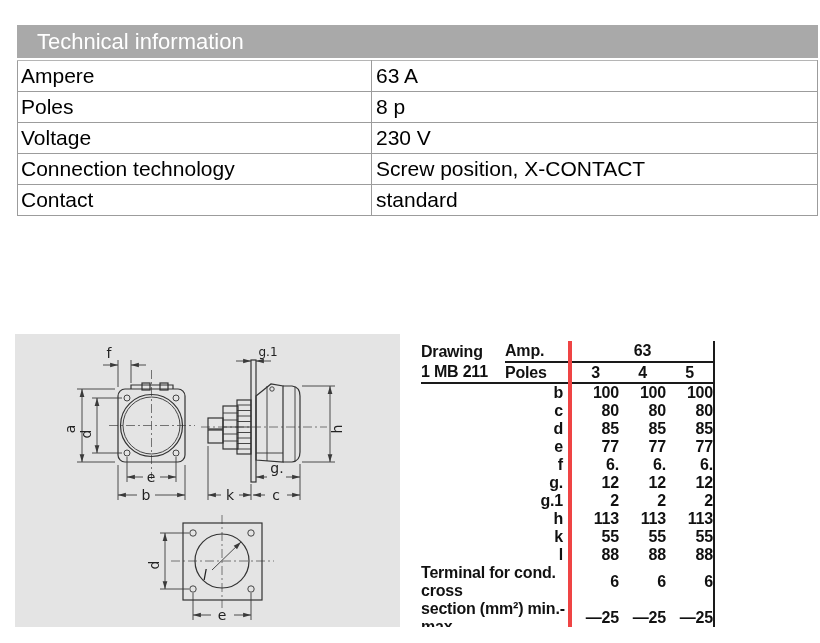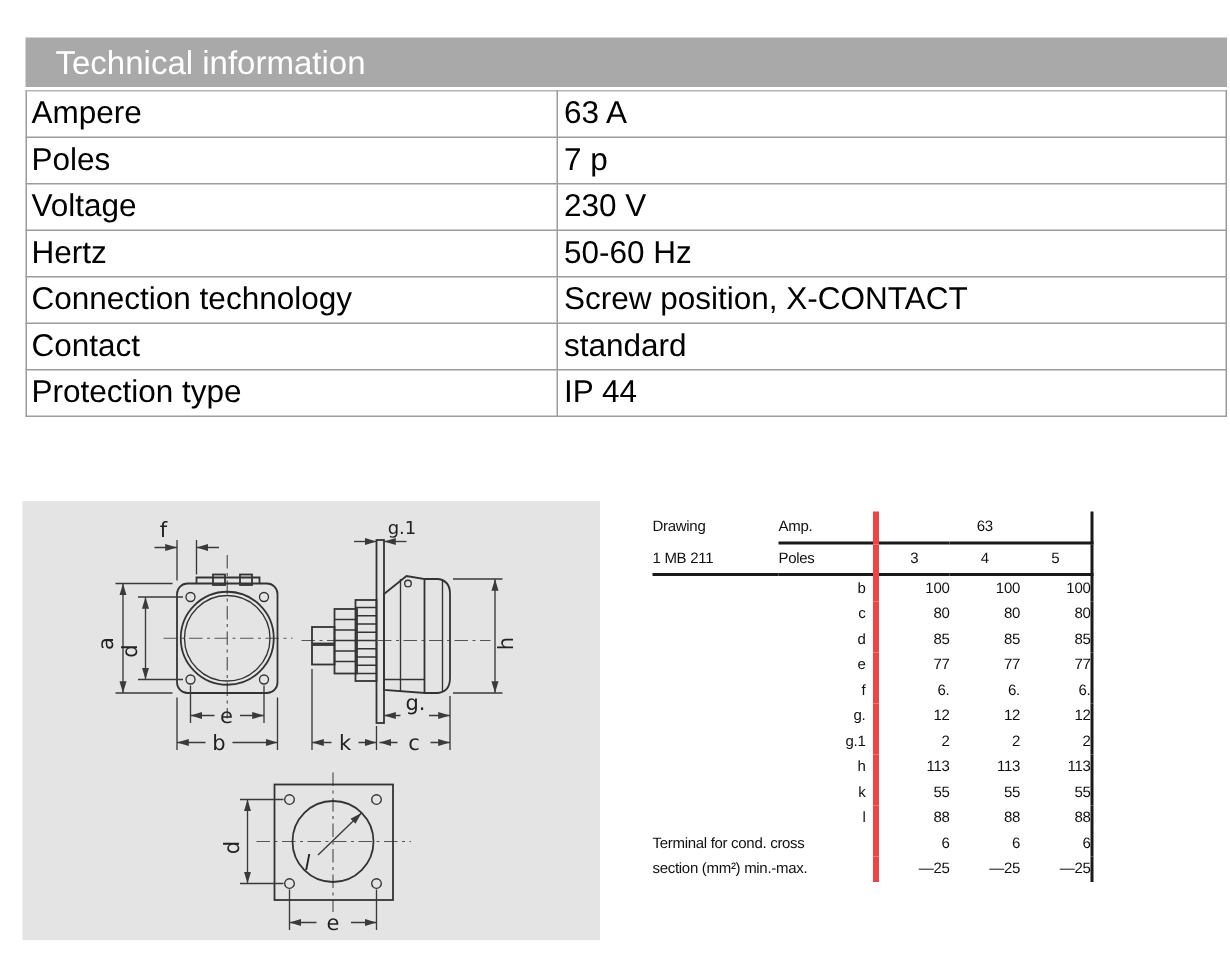--- a/index.html
+++ b/index.html
@@ -20,22 +20,22 @@
   .drawpanel svg{display:block;}
   .obj{fill:none;stroke:#333;stroke-width:1.2px;}
   .thin{fill:none;stroke:#333;stroke-width:0.9px;}
   .dim{fill:none;stroke:#3a3a3a;stroke-width:0.9px;}
   .cl{fill:none;stroke:#555;stroke-width:0.8px;stroke-dasharray:9 3 2 3;}
   .dlabel{font-family:"DejaVu Sans",sans-serif;font-size:14px;fill:#222;}
   .dlabel.small{font-size:12px;}
   .dlabel.ital{font-style:italic;}
 
   
-  table.dims{position:absolute;left:435px;top:341px;border-collapse:collapse;
-             font-family:"Liberation Sans",sans-serif;font-weight:normal;font-size:10px;
+  table.dims{position:absolute;left:421px;top:341px;border-collapse:collapse;
+             font-family:"Liberation Sans",sans-serif;font-weight:bold;font-size:16px;
              letter-spacing:-0.2px;color:#111;}
   table.dims td{padding:0;height:17px;vertical-align:middle;}
   td.c1{width:84px;text-align:left;}
   td.c2{width:58px;}
   td.c2.hdr{text-align:left;}
   td.c2.letter{text-align:right;padding-right:5px;}
   td.cv{width:47px;text-align:right;padding-right:10px;}
   td.cvc{width:47px;text-align:center;padding-right:0;}
   .vl{border-left:4px solid #ef4444;}
   .vr{border-right:2px solid #1a1a1a;}
@@ -58,41 +58,33 @@
   </div>
 
   <table class="spec">
     <tbody>
       <tr>
         <td class="lab">Ampere</td>
         <td class="val">63 A</td>
       </tr>
       <tr>
         <td class="lab">Poles</td>
-        <td class="val">7 p</td>
+        <td class="val">8 p</td>
       </tr>
       <tr>
         <td class="lab">Voltage</td>
         <td class="val">230 V</td>
       </tr>
       <tr>
-        <td class="lab">Hertz</td>
-        <td class="val">50-60 Hz</td>
-      </tr>
-      <tr>
         <td class="lab">Connection technology</td>
         <td class="val">Screw position, X-CONTACT</td>
       </tr>
       <tr>
         <td class="lab">Contact</td>
         <td class="val">standard</td>
-      </tr>
-      <tr>
-        <td class="lab">Protection type</td>
-        <td class="val">IP 44</td>
       </tr>
     </tbody>
   </table>
 
   <div class="drawpanel">
     <svg width="385" height="293" viewBox="0 0 385 293">
       <defs>
         <marker id="ma" viewBox="0 0 10 8" refX="10" refY="4" markerWidth="9" markerHeight="7" orient="auto-start-reverse">
           <path d="M10,4 L0,1 L0,7 z" fill="#3a3a3a"></path>
         </marker>

